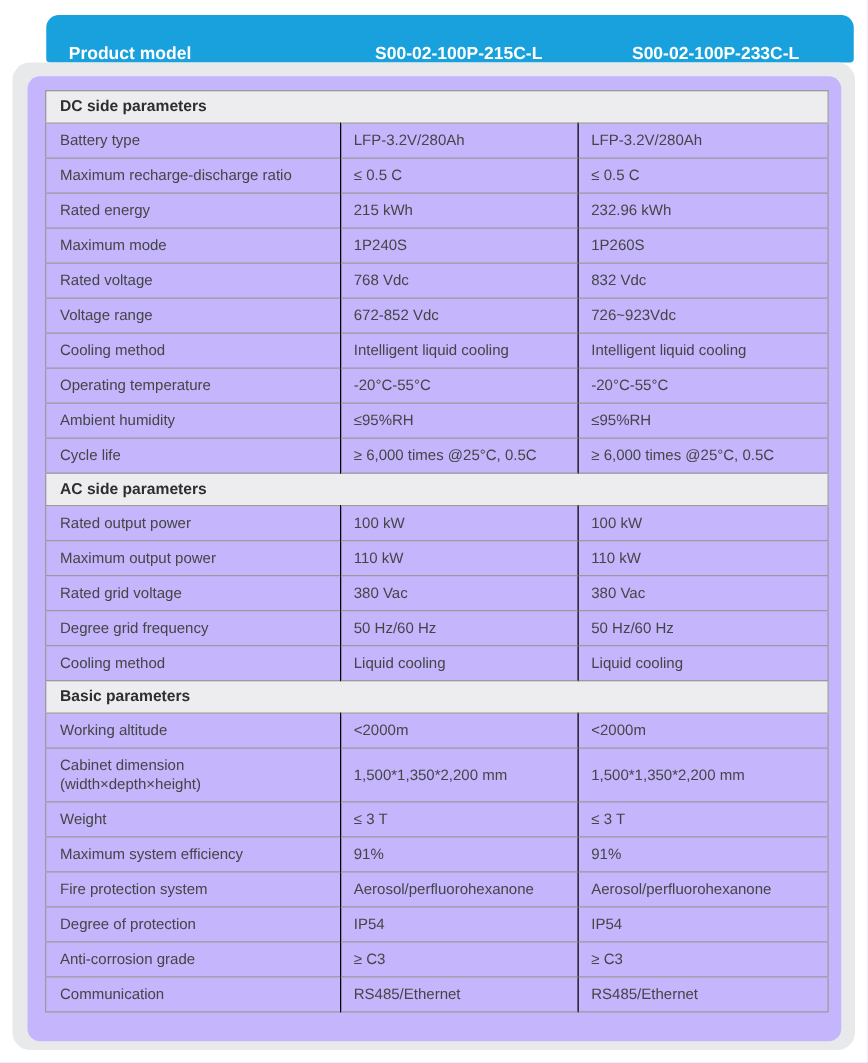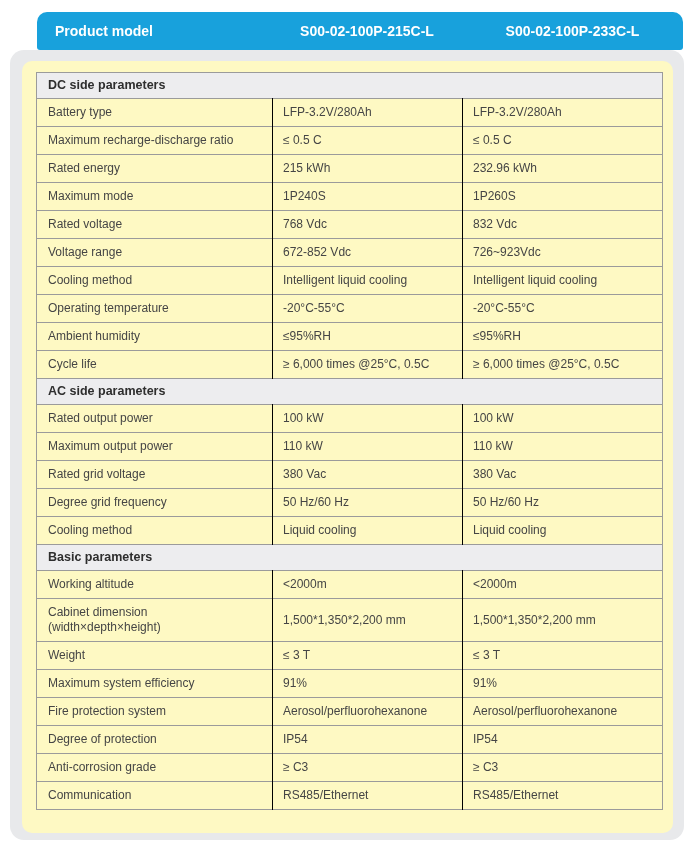--- a/index.html
+++ b/index.html
@@ -2,33 +2,33 @@
 <html><head>
 <meta charset="utf-8">
 <style>
   * { margin:0; padding:0; box-sizing:border-box; }
   html,body { width:694px; height:850px; background:#ffffff;
     font-family:"Liberation Sans","DejaVu Sans",sans-serif; }
   .stage { position:relative; width:694px; height:850px; overflow:hidden; }
 
   
   .header-bar { position:absolute; left:37px; top:12px; width:646px; height:38px;
-    background:#18A1DC; border-radius:10px 10px 3px 3px; display:flex; align-items:center;
+    background:#18A1DC; border-radius:10px 10px 3px 3px; display:flex; align-items:flex-end;
     color:#ffffff; font-weight:bold; font-size:14px; }
   .header-bar .h-title { width:235px; padding-left:18px; }
   .header-bar .h-col1 { width:190px; text-align:center; }
   .header-bar .h-col2 { flex:1; text-align:center; }
 
   
   .panel { position:absolute; left:10px; top:50px; width:674px; height:790px;
     background:#E8E9EB; border-radius:14px; }
 
   
   .card { position:absolute; left:12px; top:11px; width:651px; height:772px;
-    background:#fef9c3; border-radius:10px; }
+    background:#c4b5fd; border-radius:10px; }
 
   
   table.spec { border-collapse:collapse; width:626px; margin:11px 0 0 14px;
     table-layout:fixed; border:1px solid #9B9B9B; }
   col.c-label { width:236px; } col.c-v1 { width:190px; } col.c-v2 { width:200px; }
   tr { border-bottom:1px solid #9B9B9B; }
   td { vertical-align:middle; font-size:12px; color:#454545; line-height:15px; }
   td.section { background:#EDEDEF; font-weight:bold; font-size:12.5px; color:#2e2e2e;
     padding:5px 11px; height:26px; }
   td.lbl { padding:6px 11px; height:28px; white-space:pre-line; }

